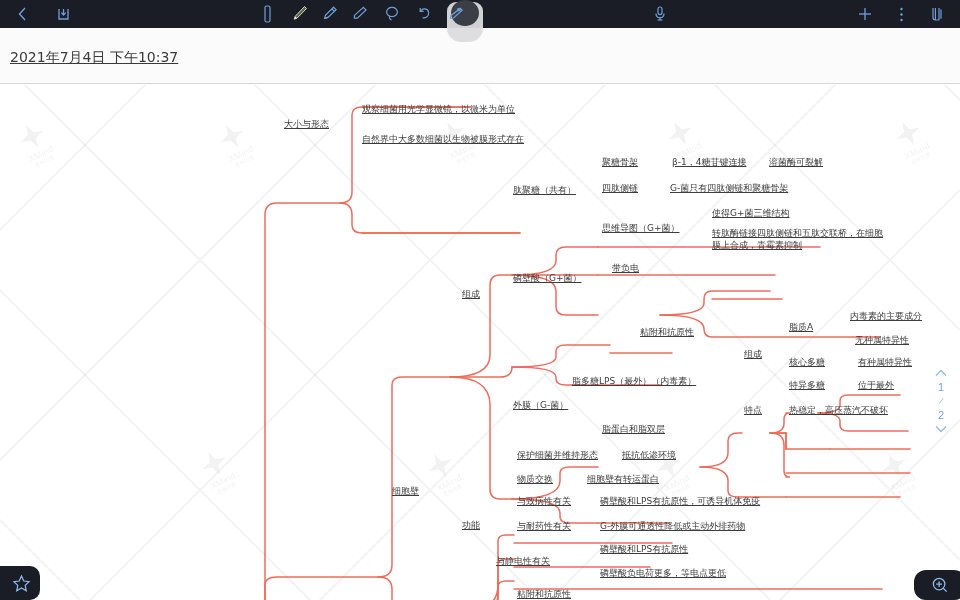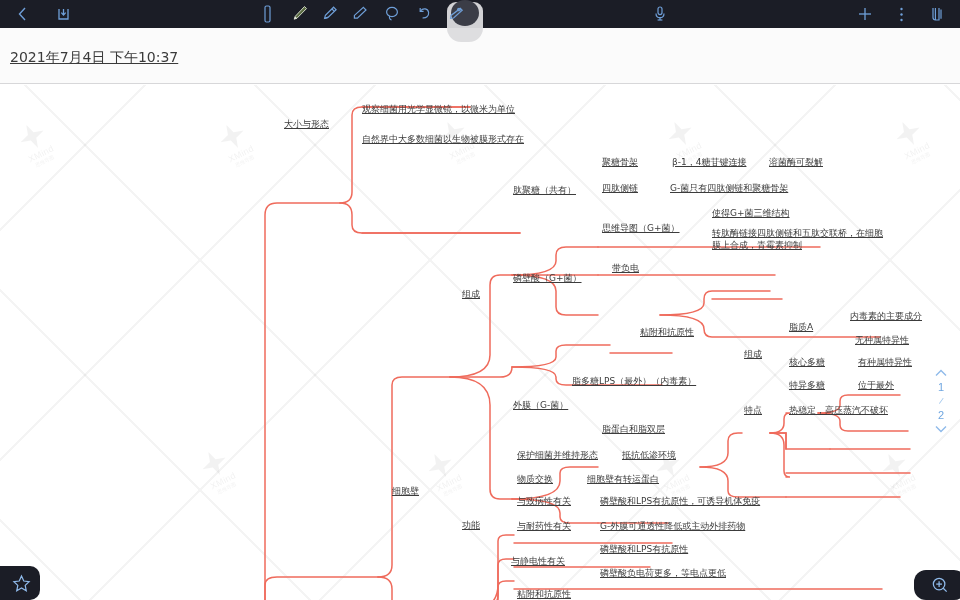--- a/index.html
+++ b/index.html
@@ -367,21 +367,21 @@
       <div class="node" style="left: 789px; top: 319px;">热稳定，高压蒸汽不破坏</div>
       <div class="node" style="left: 462px; top: 434px;">功能</div>
       <div class="node" style="left: 517px; top: 364px;">保护细菌并维持形态</div>
       <div class="node" style="left: 622px; top: 364px;">抵抗低渗环境</div>
       <div class="node" style="left: 517px; top: 388px;">物质交换</div>
       <div class="node" style="left: 587px; top: 388px;">细胞壁有转运蛋白</div>
       <div class="node" style="left: 517px; top: 410px;">与致病性有关</div>
       <div class="node" style="left: 600px; top: 410px;">磷壁酸和LPS有抗原性，可诱导机体免疫</div>
       <div class="node" style="left: 517px; top: 435px;">与耐药性有关</div>
       <div class="node" style="left: 600px; top: 435px;">G-外膜可通透性降低或主动外排药物</div>
-      <div class="node" style="left: 511px; top: 470px;">与静电性有关</div>
+      <div class="node" style="left: 496px; top: 470px;">与静电性有关</div>
       <div class="node" style="left: 600px; top: 458px;">磷壁酸和LPS有抗原性</div>
       <div class="node" style="left: 600px; top: 482px;">磷壁酸负电荷更多，等电点更低</div>
       <div class="node" style="left: 517px; top: 503px;">粘附和抗原性</div>
     </div>
 </div>
 
 <div id="page-nav">
   <div class="chev">
     <svg width="14" height="10" viewBox="0 0 14 10" fill="none" stroke="#8fbaea" stroke-width="1.4">
       <path d="M2 7.5 L7 2.5 L12 7.5"></path>

